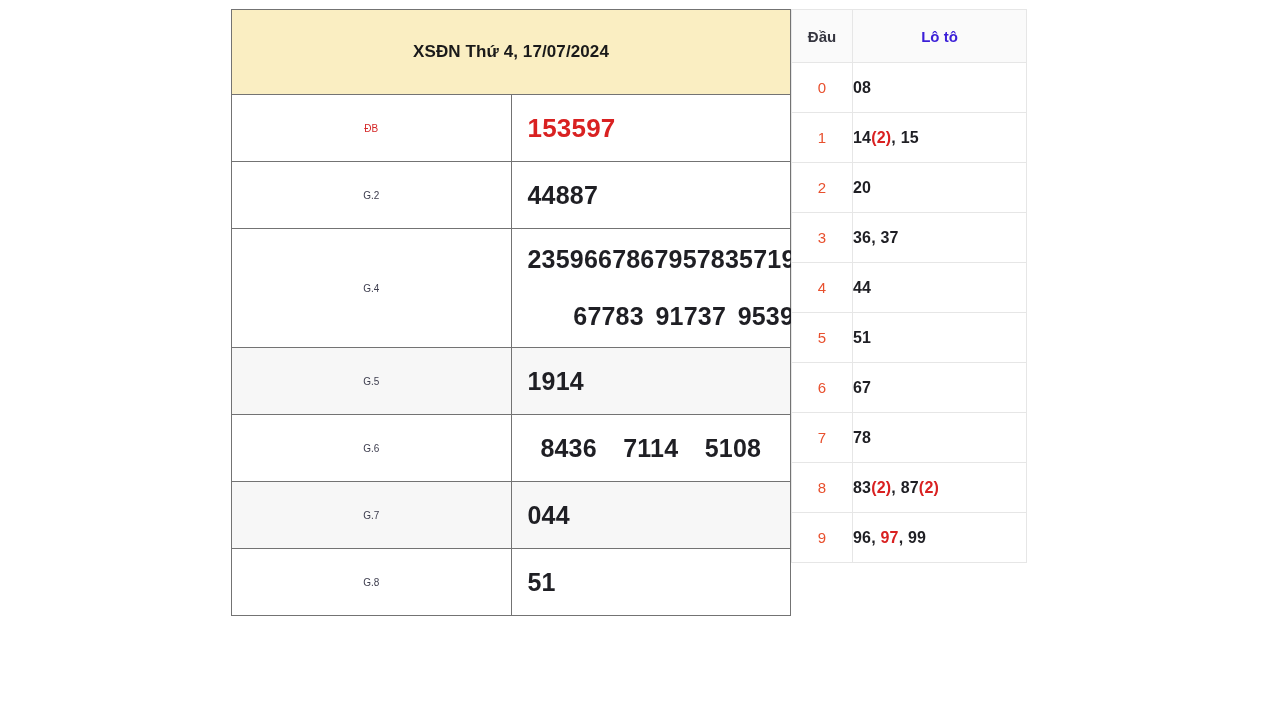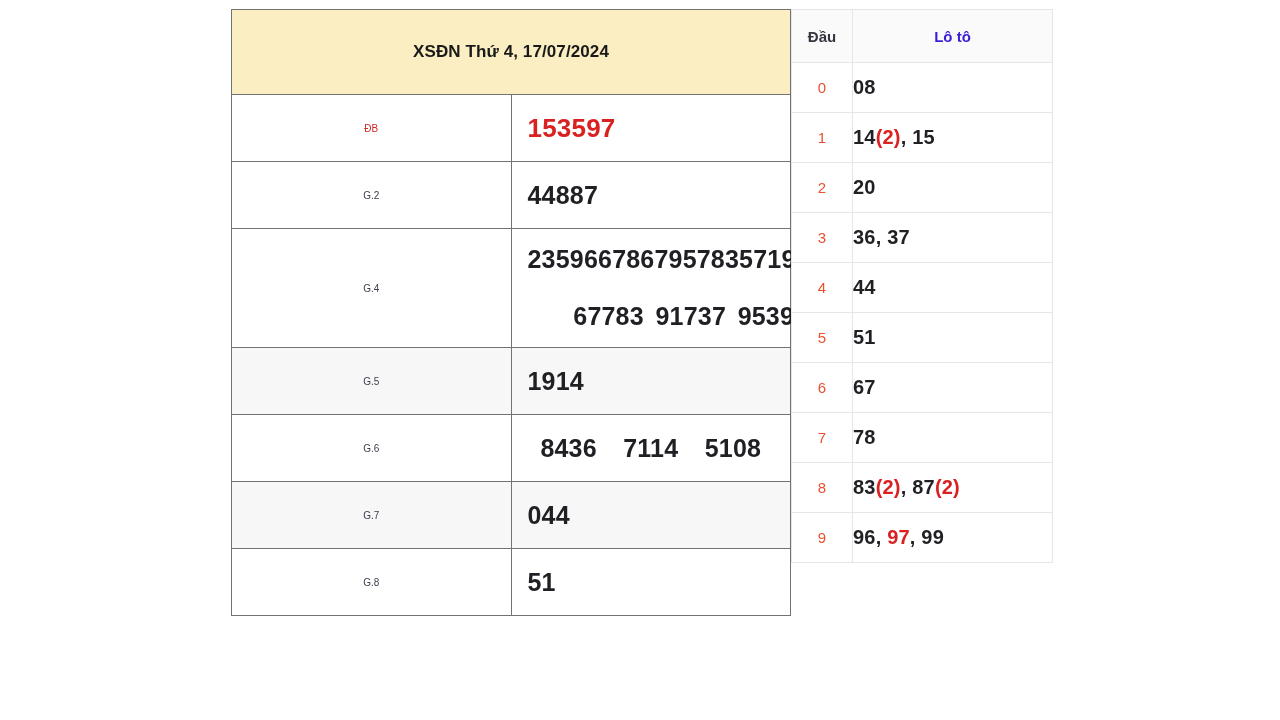--- a/index.html
+++ b/index.html
@@ -88,21 +88,21 @@
 
   .h-db { height: 67px; }
   .h-std { height: 67px; }
   .h-g4 { height: 117px; }
 
   
   .loto-table {
     position: absolute;
     left: 791px;
     top: 9px;
-    width: 262px;
+    width: 236px;
     border-collapse: collapse;
     table-layout: fixed;
     border: 1px solid #e0e0e0;
     background: #ffffff;
   }
   .loto-table td, .loto-table th {
     border: 1px solid #e6e6e6;
     padding: 0;
     vertical-align: middle;
   }
@@ -119,21 +119,21 @@
   .loto-dau {
     width: 60px;
     text-align: center;
     font-size: 15px;
     color: #e8502e;
     font-weight: normal;
   }
   .loto-nums {
     padding-left: 22px;
     text-align: left;
-    font-size: 20px;
+    font-size: 16px;
     font-weight: bold;
     color: #1f1f24;
     letter-spacing: 0.2px;
   }
   .loto-nums .hl { color: #d92121; }
 </style>
 </head>
 <body>
 
 <div id="root">

